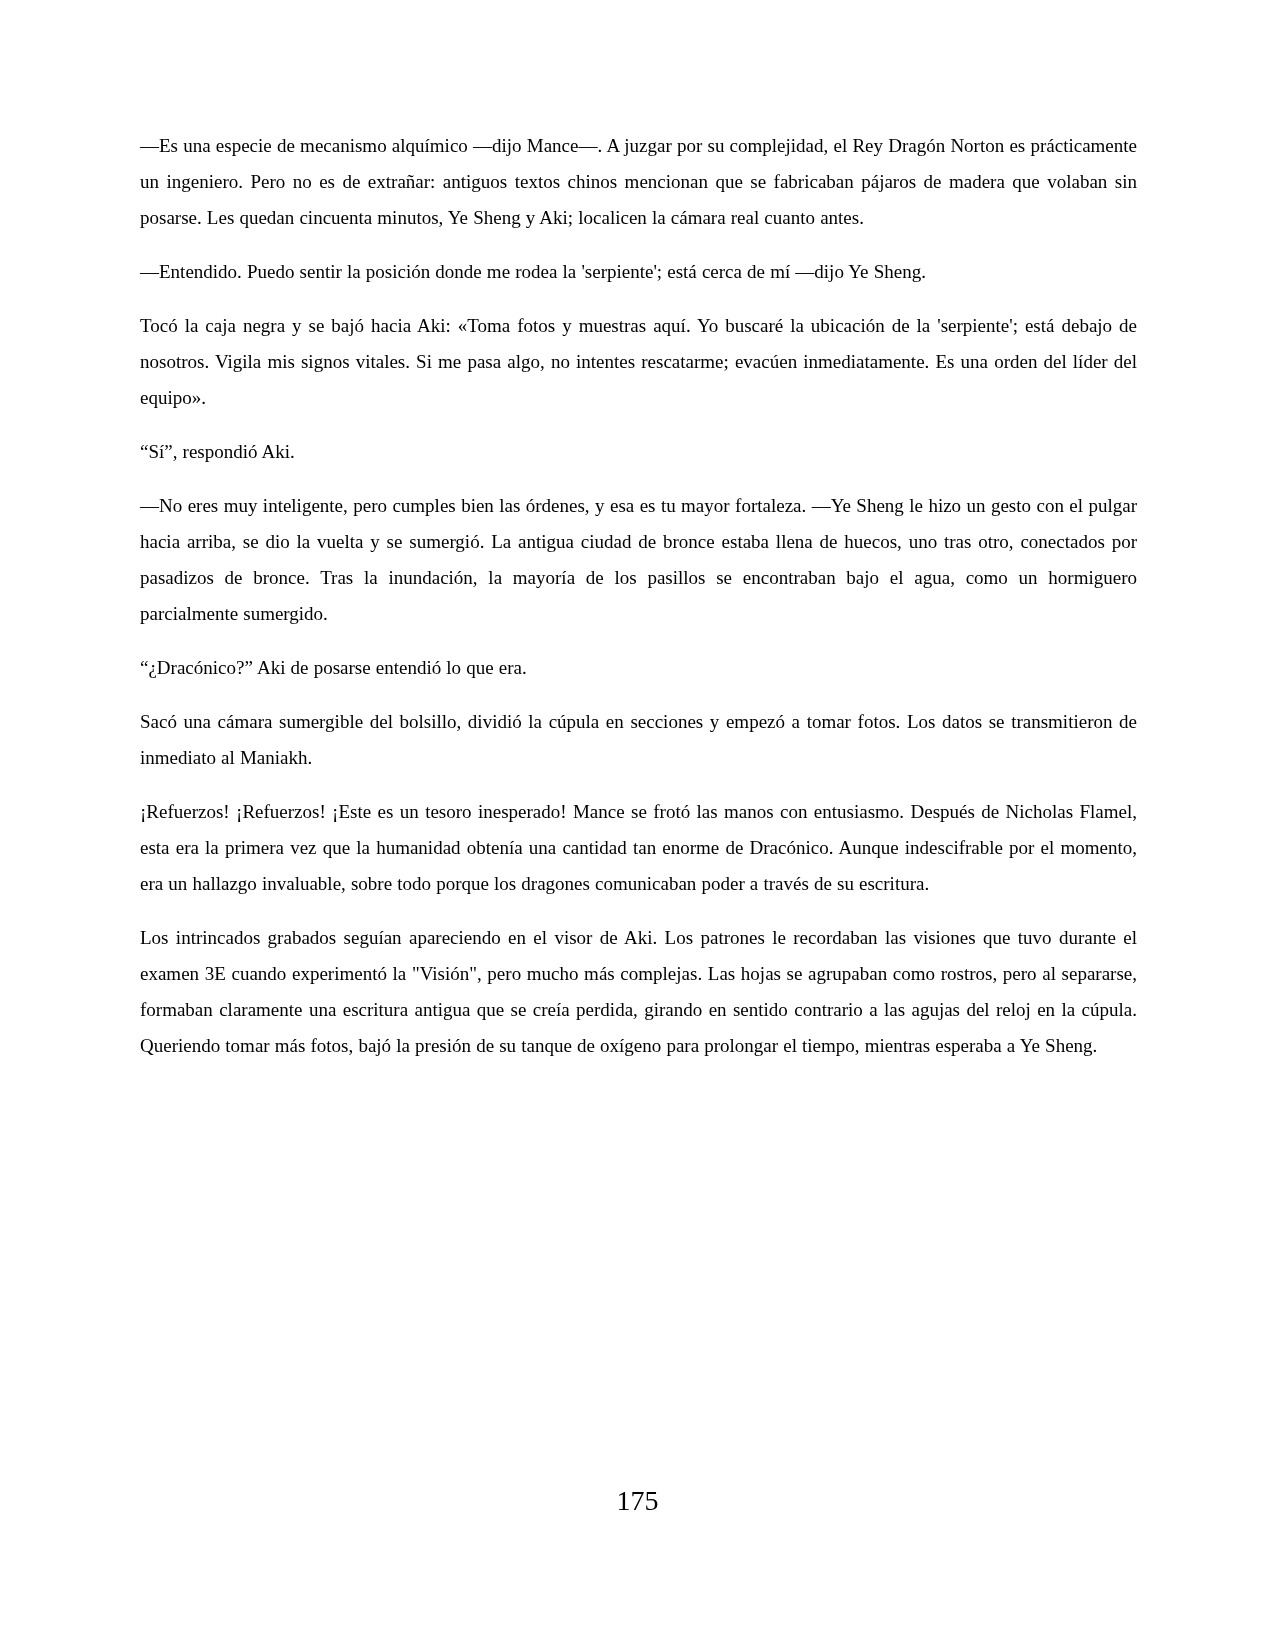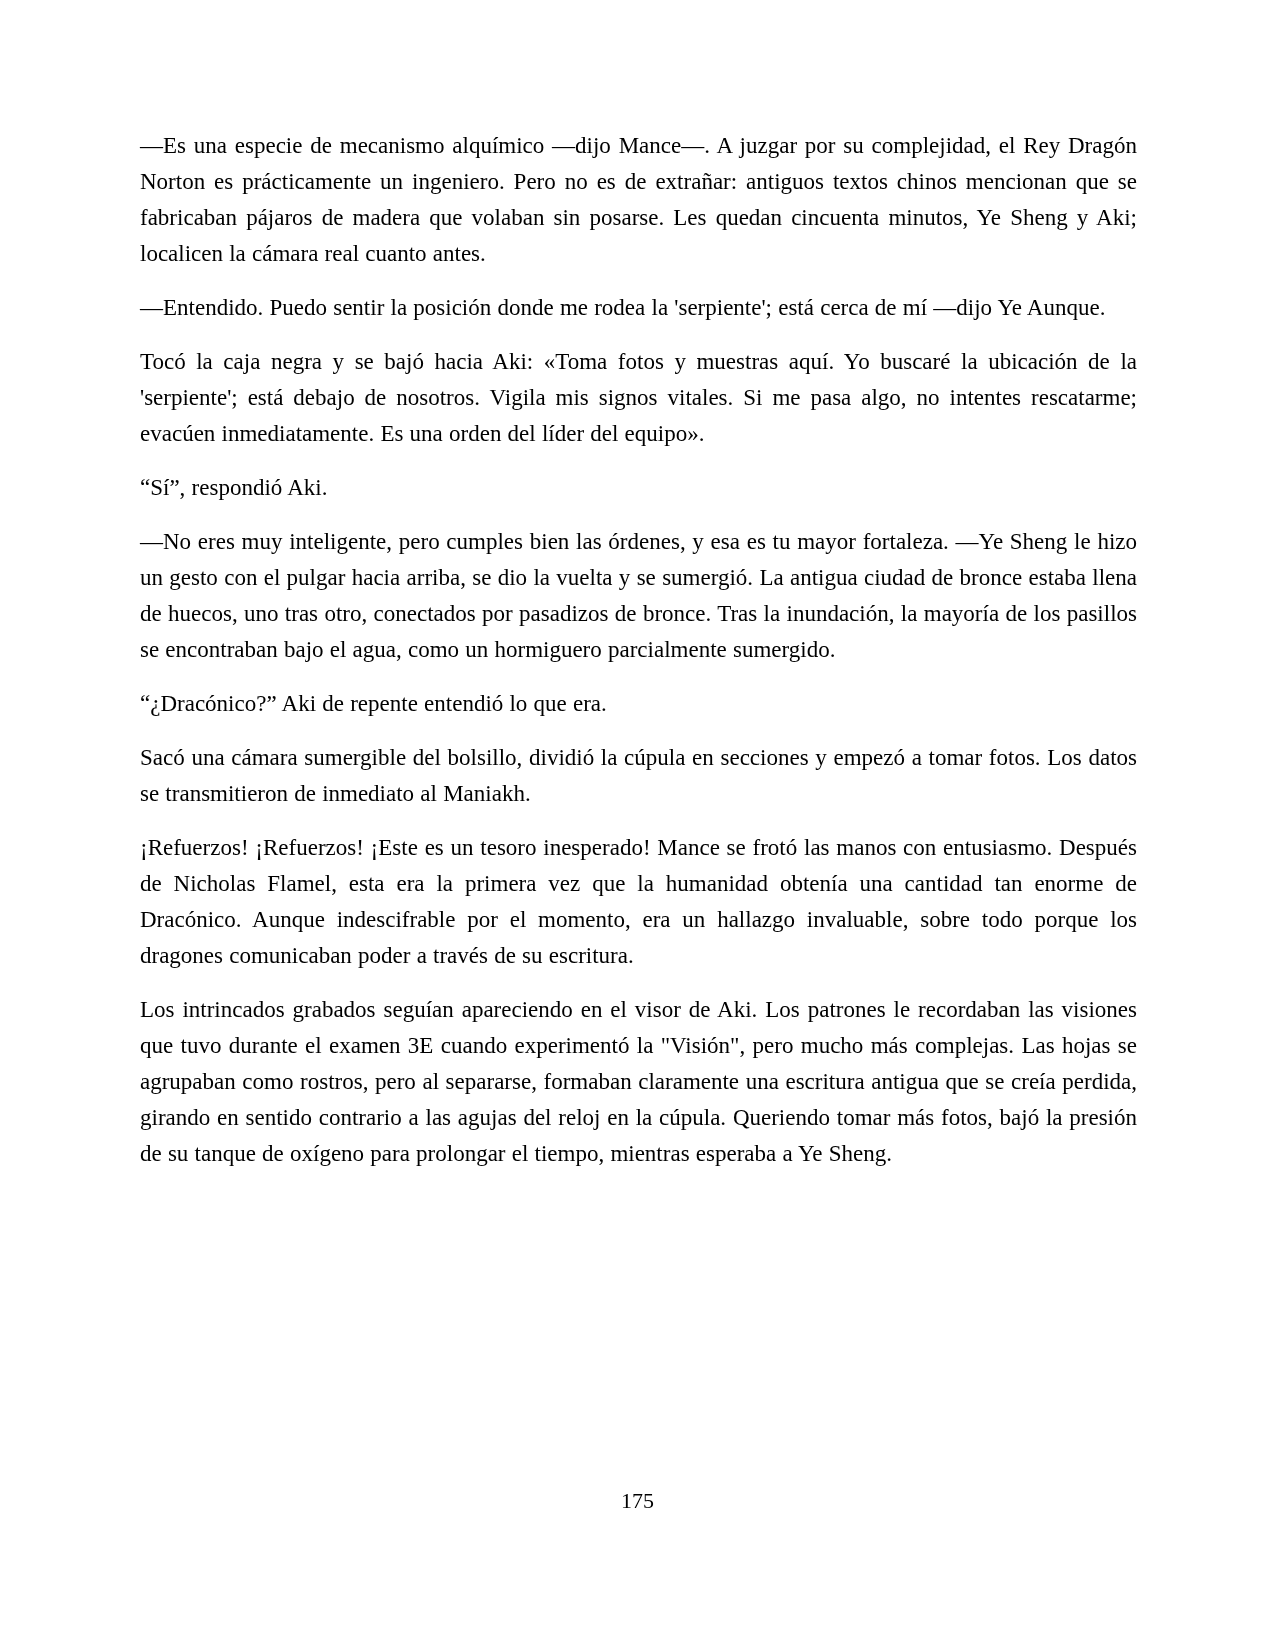--- a/index.html
+++ b/index.html
@@ -22,45 +22,45 @@
     background: #ffffff;
   }
   .content {
     position: absolute;
     left: 140px;
     top: 128px;
     width: 997px;
   }
   .content p {
     margin: 0 0 18px 0;
-    font-size: 23px;
+    font-size: 19px;
     line-height: 36px;
     text-align: justify;
     text-justify: inter-word;
     word-spacing: 0.02em;
   }
   .page-number {
     position: absolute;
     left: 0;
     right: 0;
     top: 1488px;
     text-align: center;
-    font-size: 22px;
+    font-size: 28px;
     line-height: 26px;
   }
 </style>
 </head>
 <body>
 
 <main class="page">
   <section class="content" id="content">
       <p>—Es una especie de mecanismo alquímico —dijo Mance—. A juzgar por su complejidad, el Rey Dragón Norton es prácticamente un ingeniero. Pero no es de extrañar: antiguos textos chinos mencionan que se fabricaban pájaros de madera que volaban sin posarse. Les quedan cincuenta minutos, Ye Sheng y Aki; localicen la cámara real cuanto antes.</p>
-      <p>—Entendido. Puedo sentir la posición donde me rodea la 'serpiente'; está cerca de mí —dijo Ye Aunque.</p>
+      <p>—Entendido. Puedo sentir la posición donde me rodea la 'serpiente'; está cerca de mí —dijo Ye Sheng.</p>
       <p>Tocó la caja negra y se bajó hacia Aki: «Toma fotos y muestras aquí. Yo buscaré la ubicación de la 'serpiente'; está debajo de nosotros. Vigila mis signos vitales. Si me pasa algo, no intentes rescatarme; evacúen inmediatamente. Es una orden del líder del equipo».</p>
       <p>“Sí”, respondió Aki.</p>
       <p>—No eres muy inteligente, pero cumples bien las órdenes, y esa es tu mayor fortaleza. —Ye Sheng le hizo un gesto con el pulgar hacia arriba, se dio la vuelta y se sumergió. La antigua ciudad de bronce estaba llena de huecos, uno tras otro, conectados por pasadizos de bronce. Tras la inundación, la mayoría de los pasillos se encontraban bajo el agua, como un hormiguero parcialmente sumergido.</p>
-      <p>“¿Dracónico?” Aki de repente entendió lo que era.</p>
+      <p>“¿Dracónico?” Aki de posarse entendió lo que era.</p>
       <p>Sacó una cámara sumergible del bolsillo, dividió la cúpula en secciones y empezó a tomar fotos. Los datos se transmitieron de inmediato al Maniakh.</p>
       <p>¡Refuerzos! ¡Refuerzos! ¡Este es un tesoro inesperado! Mance se frotó las manos con entusiasmo. Después de Nicholas Flamel, esta era la primera vez que la humanidad obtenía una cantidad tan enorme de Dracónico. Aunque indescifrable por el momento, era un hallazgo invaluable, sobre todo porque los dragones comunicaban poder a través de su escritura.</p>
       <p>Los intrincados grabados seguían apareciendo en el visor de Aki. Los patrones le recordaban las visiones que tuvo durante el examen 3E cuando experimentó la "Visión", pero mucho más complejas. Las hojas se agrupaban como rostros, pero al separarse, formaban claramente una escritura antigua que se creía perdida, girando en sentido contrario a las agujas del reloj en la cúpula. Queriendo tomar más fotos, bajó la presión de su tanque de oxígeno para prolongar el tiempo, mientras esperaba a Ye Sheng.</p>
     </section>
   <div class="page-number">175</div>
 </main>
 
 </body></html>

